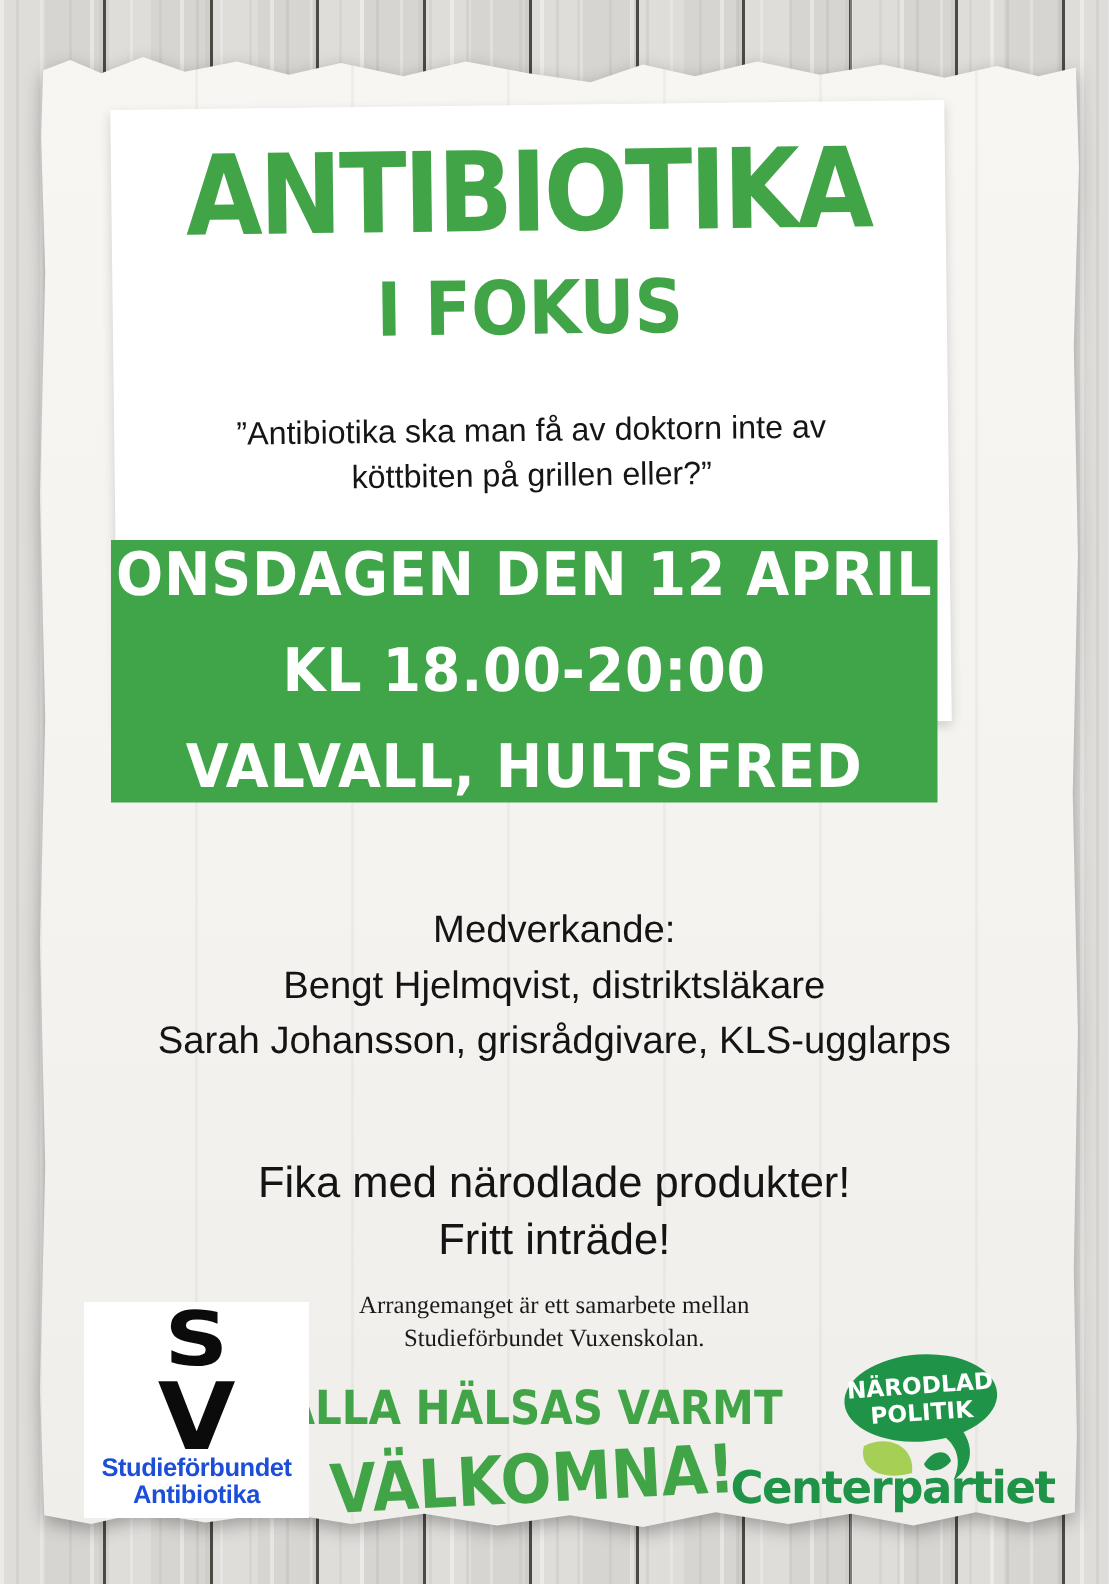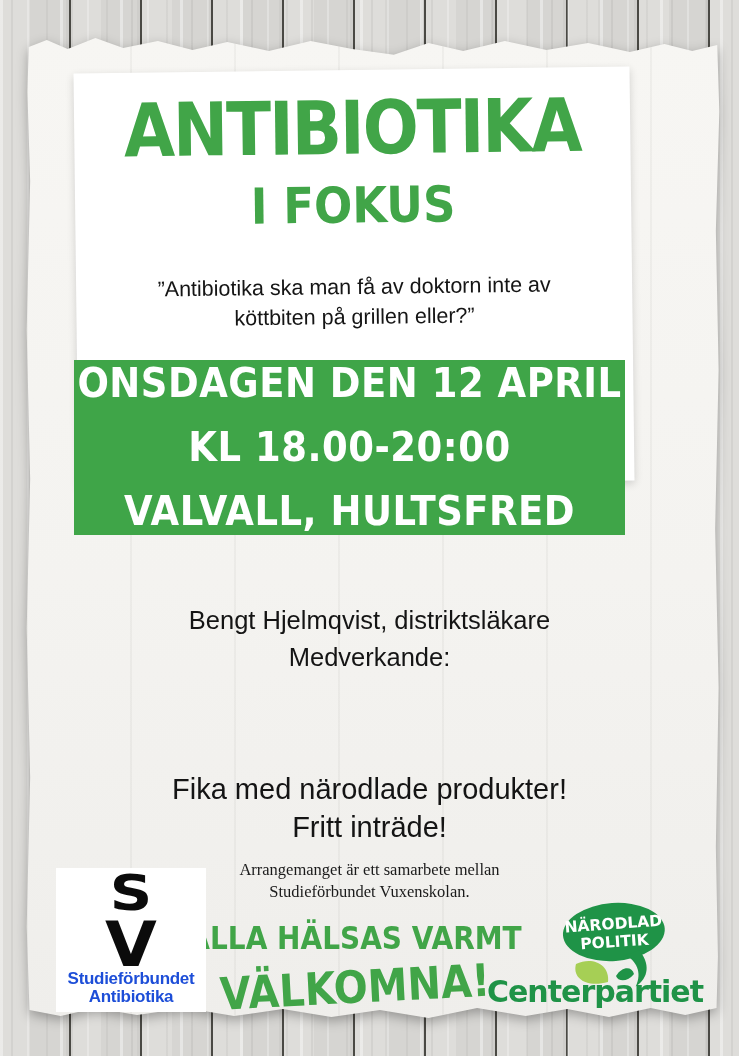--- a/index.html
+++ b/index.html
@@ -123,22 +123,23 @@
     </div>
   </div>
 
   <div class="banner">
     <div class="banner-line">ONSDAGEN DEN 12 APRIL</div>
     <div class="banner-line">KL 18.00-20:00</div>
     <div class="banner-line">VALVALL, HULTSFRED</div>
   </div>
 
   <div class="participants">
+    <div class="p-line">Medverkande:</div>
     <div class="p-line">Bengt Hjelmqvist, distriktsläkare</div>
-    <div class="p-line">Medverkande:</div>
+    <div class="p-line">Sarah Johansson, grisrådgivare, KLS-ugglarps</div>
   </div>
 
   <div class="extras">
     <div class="x-line">Fika med närodlade produkter!</div>
     <div class="x-line">Fritt inträde!</div>
   </div>
 
   <div class="note">
     <div class="n-line">Arrangemanget är ett samarbete mellan</div>
     <div class="n-line">Studieförbundet Vuxenskolan.</div>

